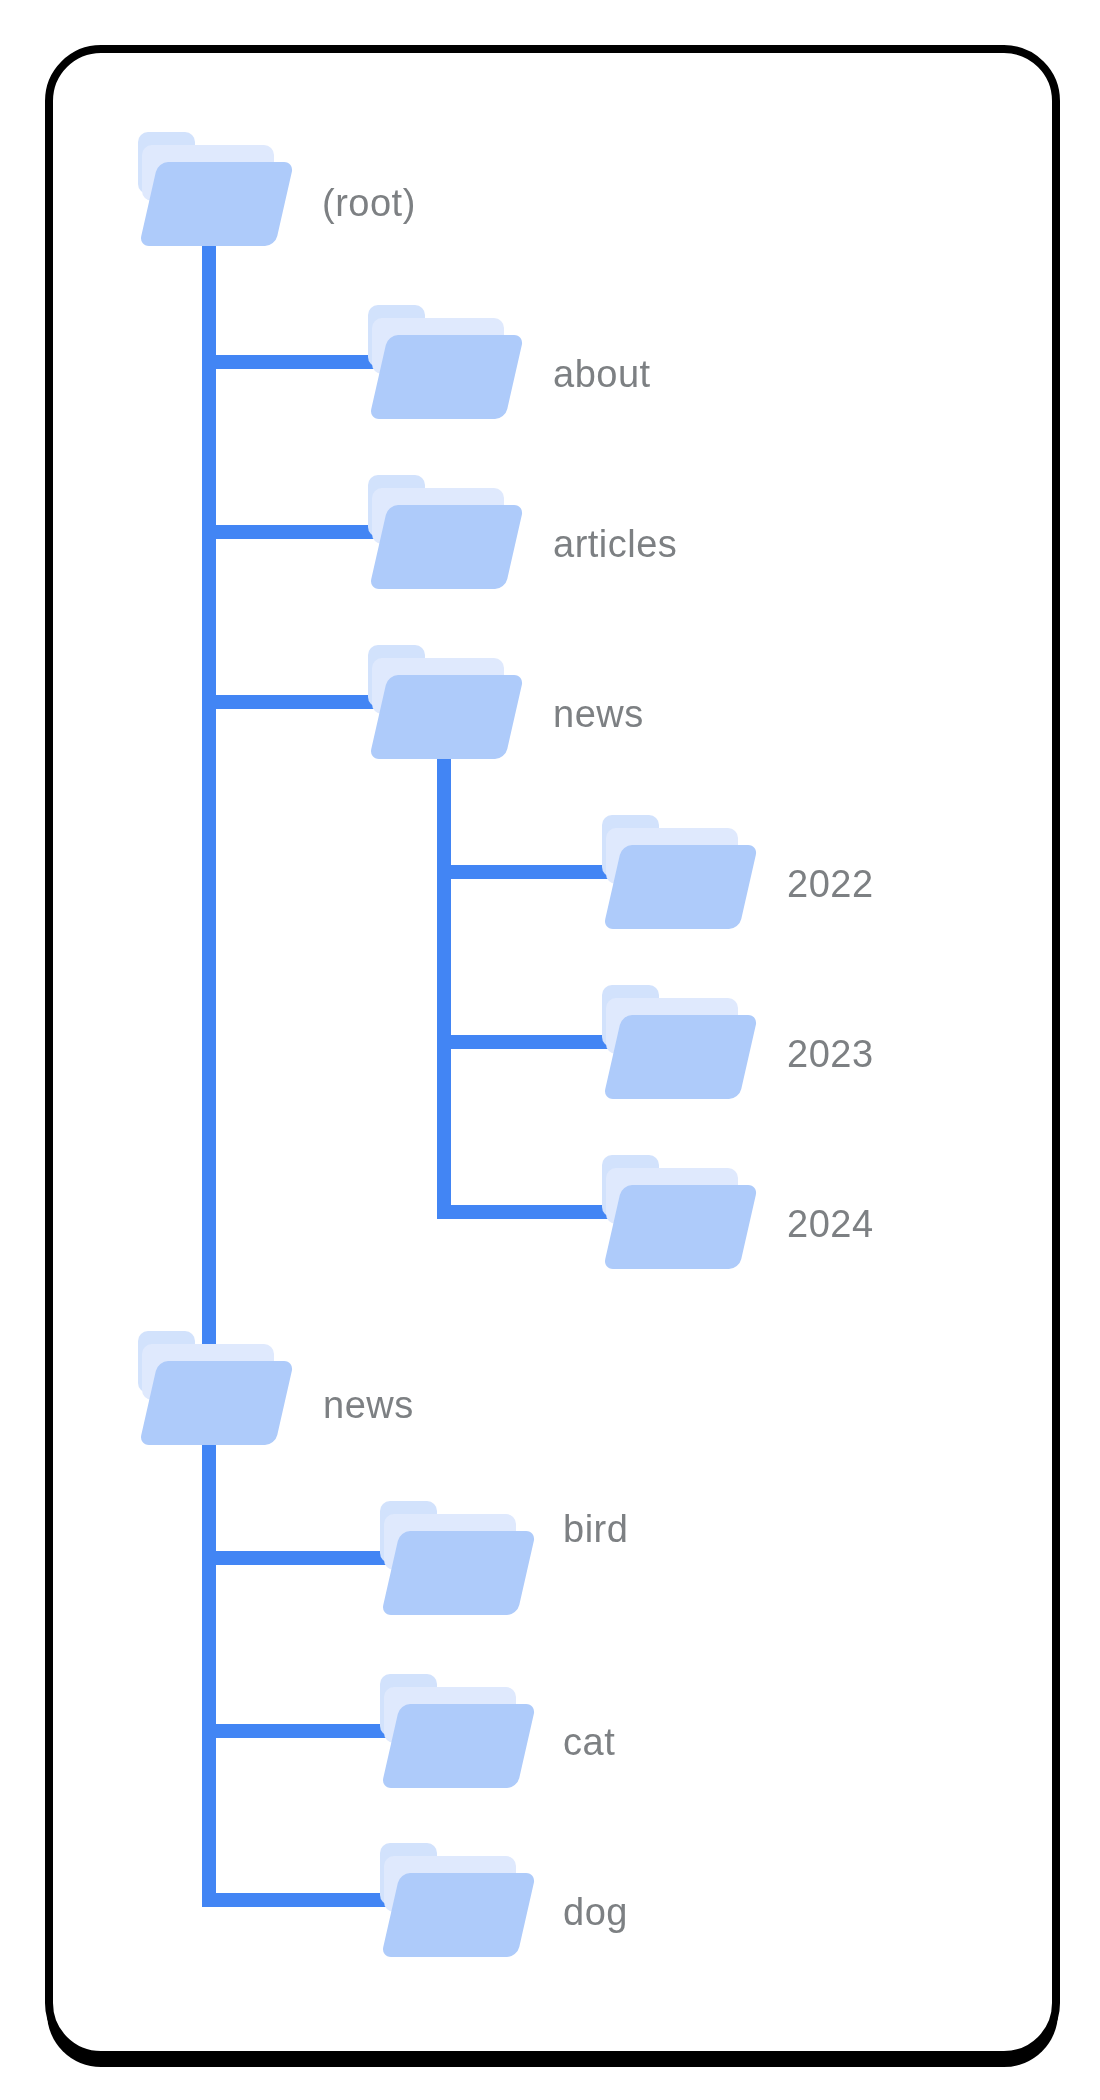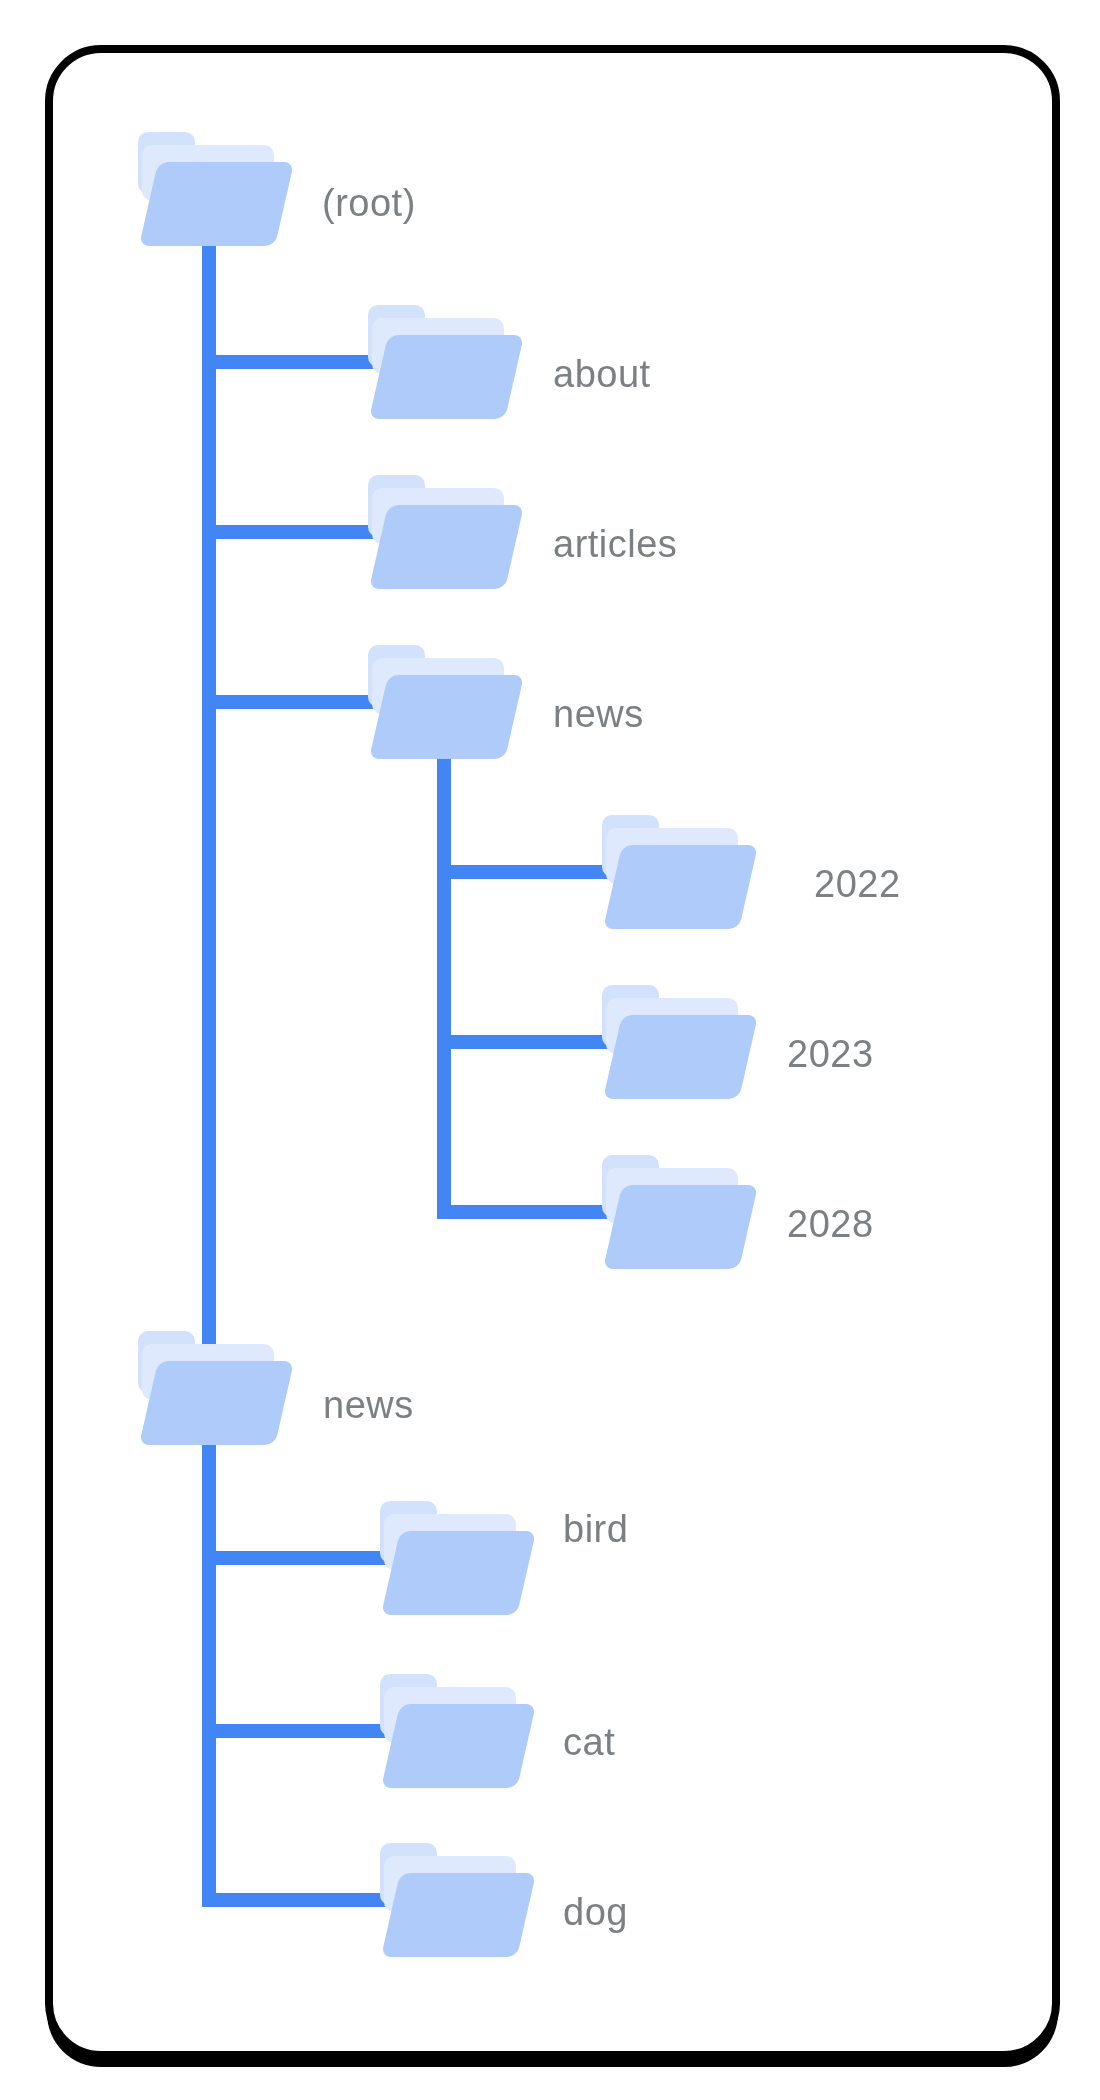--- a/index.html
+++ b/index.html
@@ -97,37 +97,37 @@
         </div>
       </div>
       <div class="node-label" style="left: 553px; top: 687px;">news</div>
       <div class="node" style="left: 602px; top: 815px;">
         <div style="position: absolute; left: 0px; top: 0px; width: 155px; height: 114px;">
           <div class="f-tab"></div>
           <div class="f-flap"></div>
           <div class="f-body"></div>
         </div>
       </div>
-      <div class="node-label" style="left: 814px; top: 857px; text-align: right;">2022</div>
+      <div class="node-label" style="left: 787px; top: 857px; text-align: right;">2022</div>
       <div class="node" style="left: 602px; top: 985px;">
         <div style="position: absolute; left: 0px; top: 0px; width: 155px; height: 114px;">
           <div class="f-tab"></div>
           <div class="f-flap"></div>
           <div class="f-body"></div>
         </div>
       </div>
       <div class="node-label" style="left: 787px; top: 1027px;">2023</div>
       <div class="node" style="left: 602px; top: 1155px;">
         <div style="position: absolute; left: 0px; top: 0px; width: 155px; height: 114px;">
           <div class="f-tab"></div>
           <div class="f-flap"></div>
           <div class="f-body"></div>
         </div>
       </div>
-      <div class="node-label" style="left: 787px; top: 1197px;">2028</div>
+      <div class="node-label" style="left: 787px; top: 1197px;">2024</div>
       <div class="node" style="left: 138px; top: 1331px;">
         <div style="position: absolute; left: 0px; top: 0px; width: 155px; height: 114px;">
           <div class="f-tab"></div>
           <div class="f-flap"></div>
           <div class="f-body"></div>
         </div>
       </div>
       <div class="node-label" style="left: 323px; top: 1378px;">news</div>
       <div class="node" style="left: 380px; top: 1501px;">
         <div style="position: absolute; left: 0px; top: 0px; width: 155px; height: 114px;">

